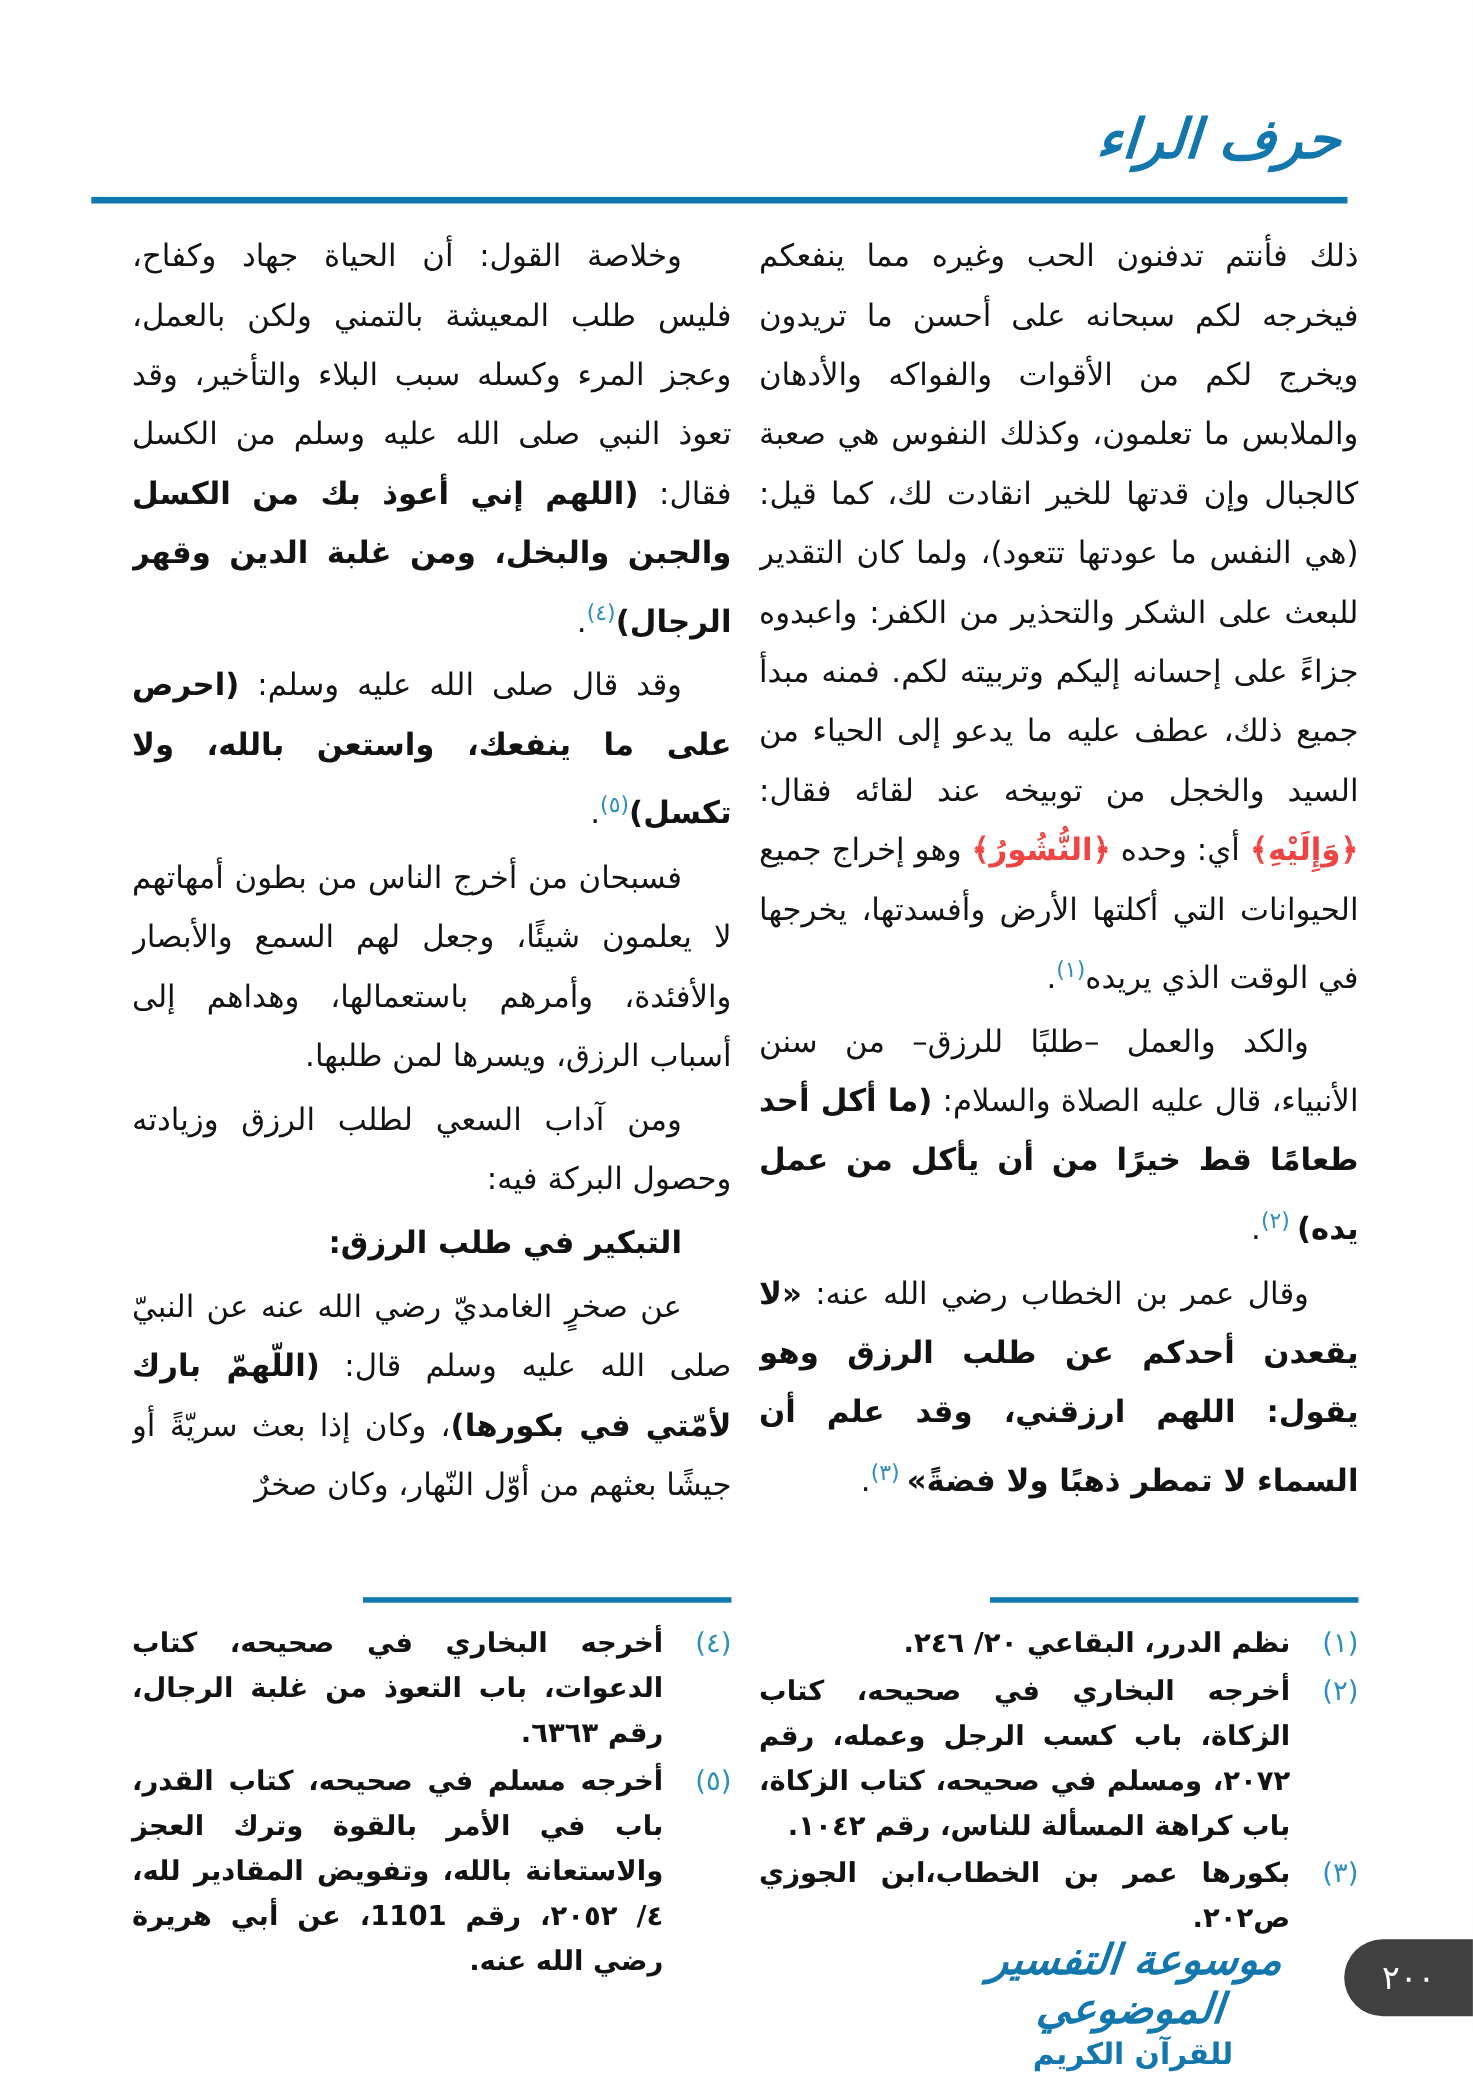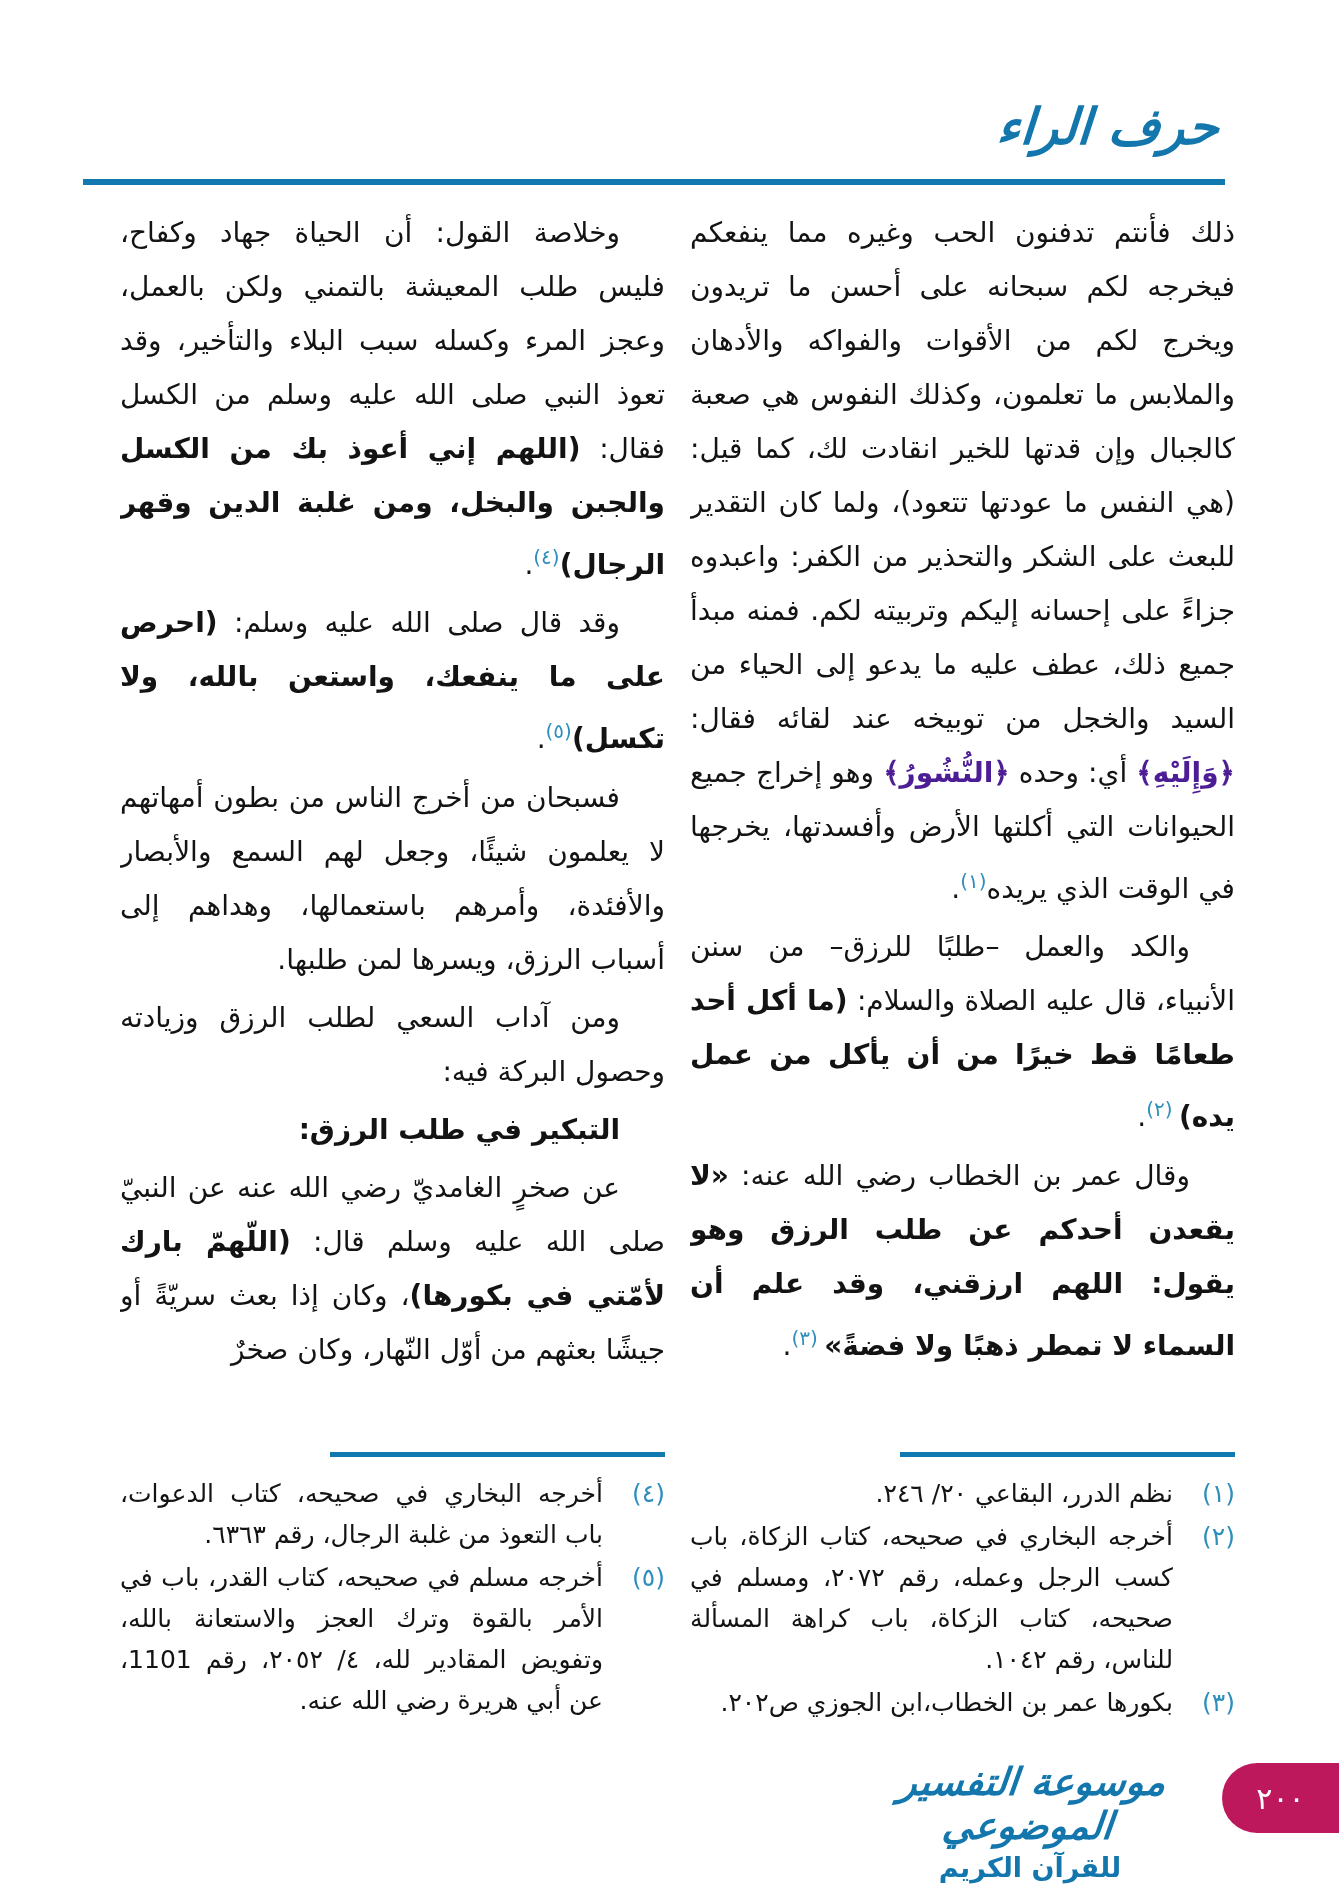--- a/index.html
+++ b/index.html
@@ -23,49 +23,49 @@
   .col {
     position:absolute; top:206px; width:545px; height:1246px;
     direction:rtl; text-align:justify; overflow:hidden;
     font-size:28px; line-height:54px;
   }
   .col-right { left:690px; }
   .col-left  { left:120px; }
   .col p { margin:0 0 4px 0; }
   .col p.indent { text-indent:45px; }
   .seg-b { font-weight:bold; }
-  .seg-q { color:#4c1d95; font-weight:bold; }
+  .seg-q { color:#ef4444; font-weight:bold; }
   .seg-r { color:#2e8fbd; font-size:20px; vertical-align:super; font-weight:normal; }
   
   .fn-block {
     position:absolute; width:545px; top:1452px;
     direction:rtl; font-size:25px; line-height:41px; text-align:justify;
   }
   .fn-right { left:690px; }
   .fn-left  { left:120px; }
   .fn-rule {
     width:335px; height:5px; background:#1278b0;
     margin:0 0 16px auto;
   }
   .fn-row { display:flex; direction:rtl; margin-bottom:2px; }
   .fn-num { color:#2e8fbd; min-width:58px; text-align:right; flex:0 0 auto; }
-  .fn-text { flex:1 1 auto; padding-right:4px; }
+  .fn-text { flex:1 1 auto; padding-right:4px;font-weight:bold; }
   
   .footer-logo {
     position:absolute; top:1760px; left:848px; width:364px;
     text-align:center; color:#1377ad; direction:rtl;
   }
   .logo-main {
     font-size:38px; font-weight:bold; font-style:italic;
     transform:skewX(-6deg); line-height:44px; letter-spacing:1px;
   }
   .logo-sub { font-size:27px; font-weight:bold; margin-top:4px; }
   .page-tab {
     position:absolute; top:1763px; left:1222px; width:117px; height:70px;
-    background:#be185d; border-radius:36px 0 0 36px;
+    background:#404040; border-radius:36px 0 0 36px;
     display:flex; align-items:center; justify-content:center;
   }
   .page-tab span {
     color:#ffffff; font-size:30px; letter-spacing:4px; direction:rtl;
   }
 </style>
 </head>
 <body>
 
 <div class="page">

